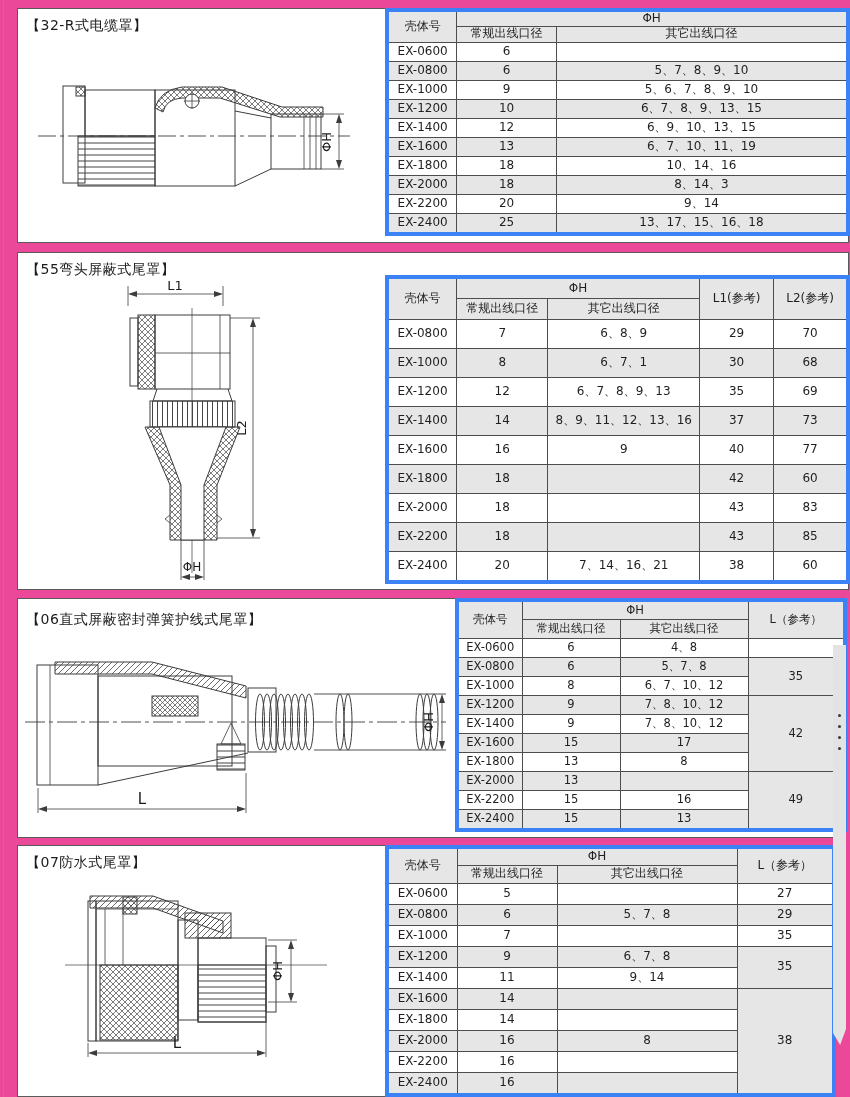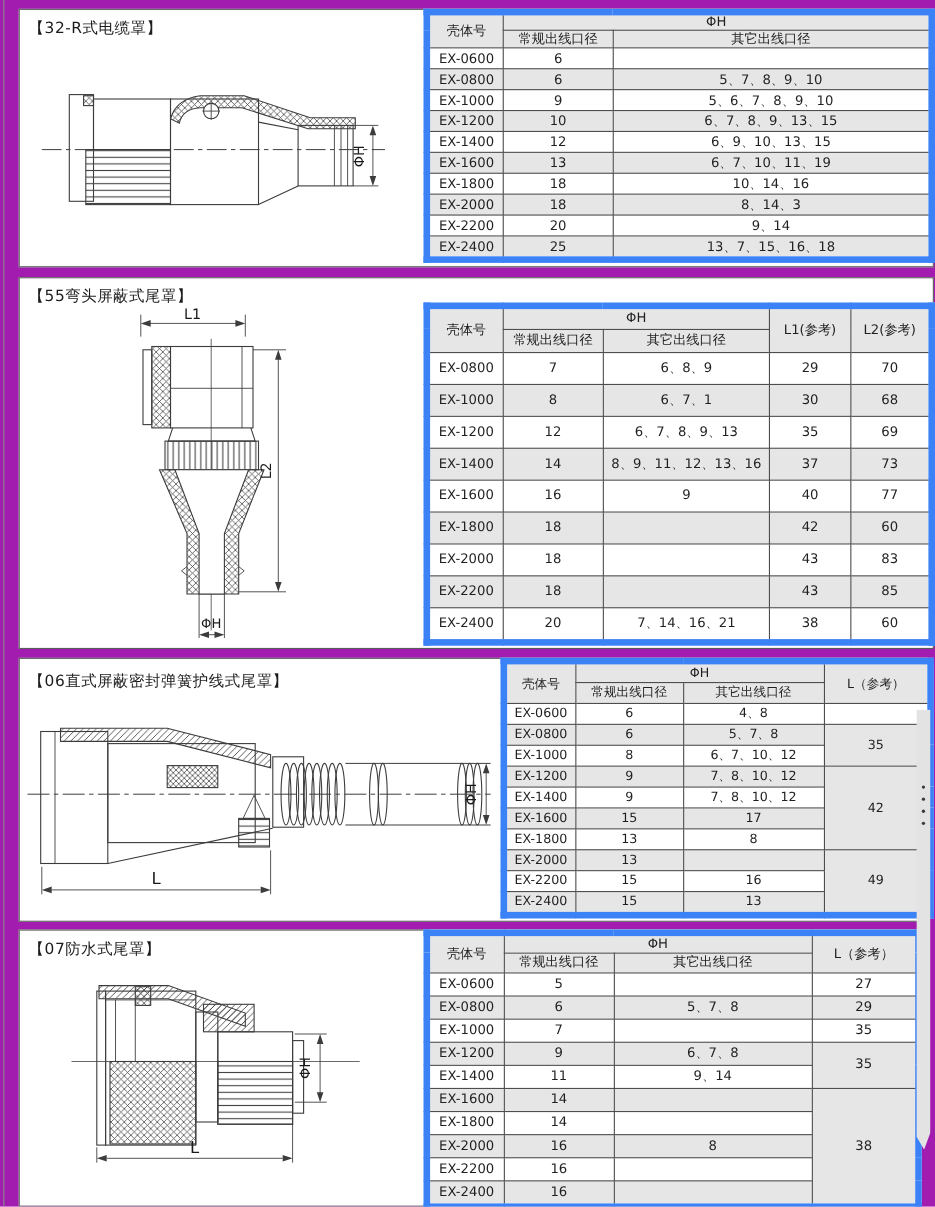--- a/index.html
+++ b/index.html
@@ -1,21 +1,21 @@
 <!DOCTYPE html>
 <html><head>
 <meta charset="utf-8">
 <style>
   html,body{margin:0;padding:0;background:#fff;}
   body{width:850px;height:1097px;position:relative;font-family:"DejaVu Sans","Liberation Sans",sans-serif;}
-  .page{position:absolute;left:0;top:0;width:850px;height:1097px;background:#a21caf;overflow:hidden;}
+  .page{position:absolute;left:0;top:0;width:850px;height:1097px;background:#ec4899;overflow:hidden;}
   .edge-line{position:absolute;left:3px;top:0;width:1px;height:1097px;background:#8a8a8a;}
   .sec{position:absolute;border:1px solid #5a5a5a;background:#fff;box-sizing:border-box;}
   .sec-title{position:absolute;font-size:14px;color:#1c1c1c;letter-spacing:.5px;white-space:nowrap;}
-  table{position:absolute;border-collapse:collapse;table-layout:fixed;background:#fff;border:6px solid #3b82f6;padding-left:46px;}
+  table{position:absolute;border-collapse:collapse;table-layout:fixed;background:#fff;border:4px solid #3b82f6;padding-left:46px;}
   th,td{border:1px solid #4d4d4d;font-size:12px;font-weight:400;color:#1f1f1f;text-align:center;vertical-align:middle;padding:0 2px;line-height:1.1;overflow:hidden;white-space:nowrap;}
   th{background:#e6e6e6;}
   tr.g td{background:#e6e6e6;}
   td.wb{background:#fff;}
   td.gb{background:#e6e6e6;}
   .t1 thead tr{height:16px}.t1 tbody td{height:18px}
   .t2 thead tr{height:21px}.t2 tbody td{height:28px}
   .t3 thead tr{height:19px}.t3 tbody td{height:18px}.t3 th,.t3 td{font-size:11.5px}
   .t4 thead tr{height:18px}.t4 tbody td{height:20px}
   .drw{position:absolute;}
@@ -123,21 +123,21 @@
           <td>8、14、3</td>
         </tr>
       <tr>
           <td>EX-2200</td>
           <td>20</td>
           <td>9、14</td>
         </tr>
       <tr class="g">
           <td>EX-2400</td>
           <td>25</td>
-          <td>13、7、15、16、18</td>
+          <td>13、17、15、16、18</td>
         </tr>
     </tbody>
   </table>
 
   <div class="sec" style="left:17px;top:252px;width:832px;height:338px;">
     <div class="sec-title" style="left:8px;top:8px;">【55弯头屏蔽式尾罩】</div>
   </div>
 
   <svg class="drw" style="left:100px;top:278px;" width="300" height="310" viewBox="0 0 300 310">
     <defs>

